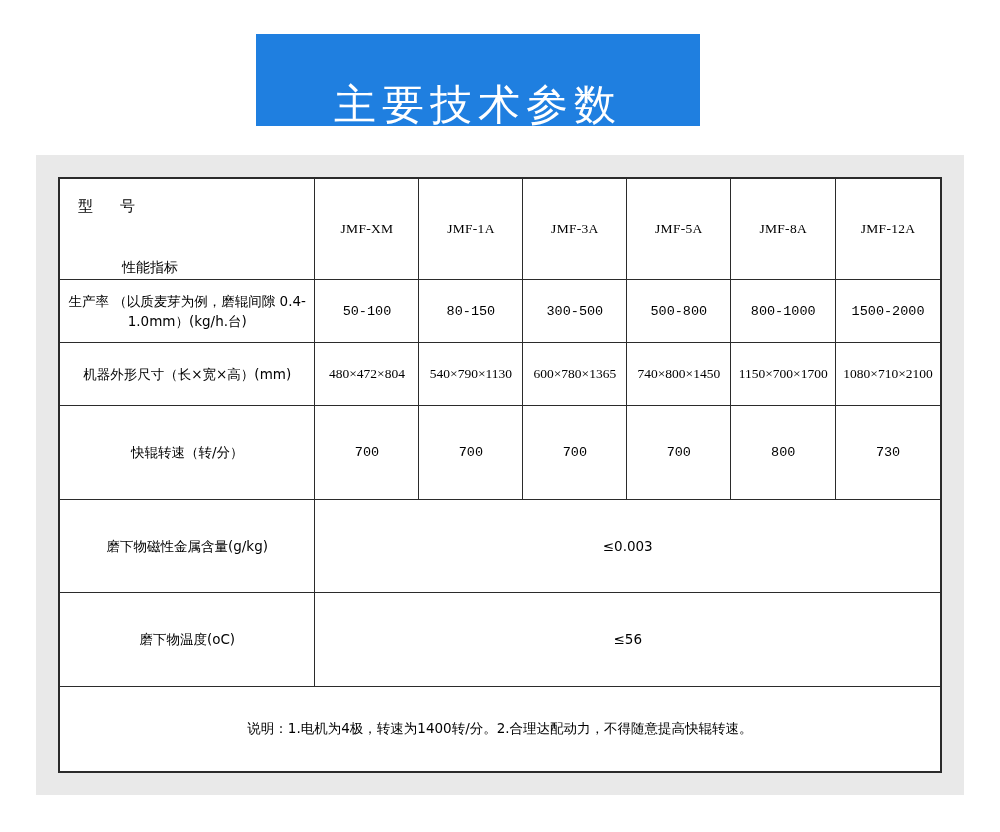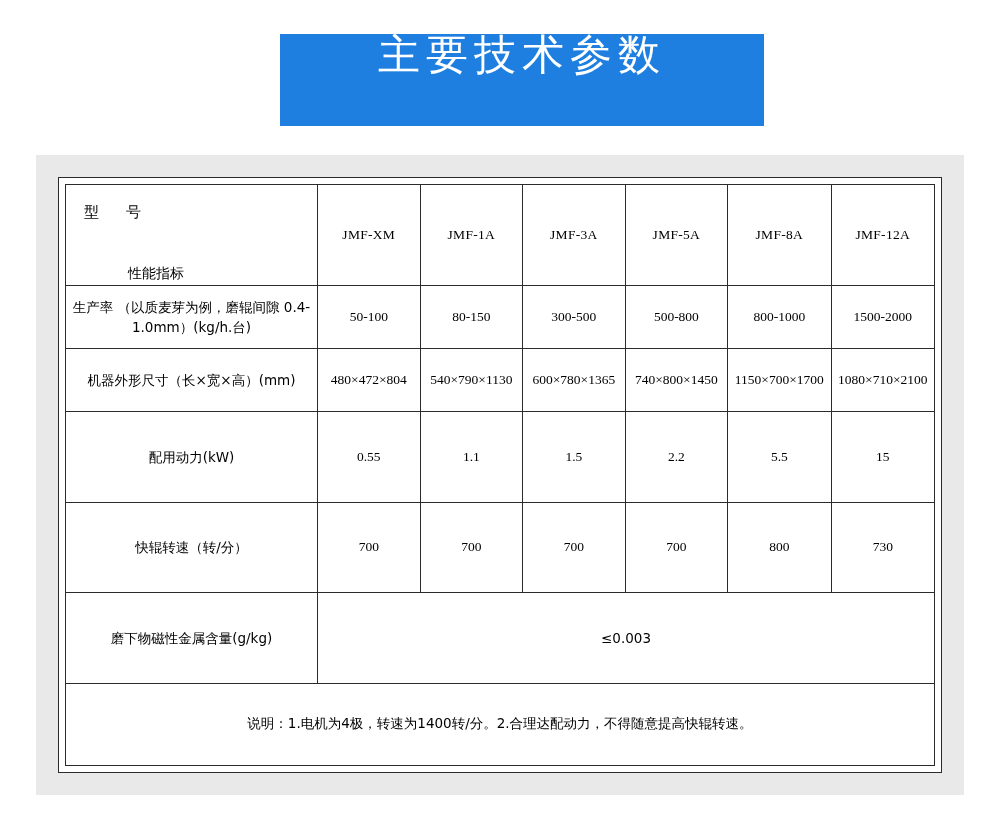--- a/index.html
+++ b/index.html
@@ -16,27 +16,27 @@
   }
   .page {
     position: relative;
     width: 1000px;
     height: 832px;
   }
 
   
   .banner {
     position: absolute;
-    left: 280px;
+    left: 256px;
     top: 34px;
-    width: 484px;
+    width: 444px;
     height: 92px;
     background: #1f7fe0;
     display: flex;
-    align-items: flex-start;
+    align-items: flex-end;
     justify-content: center;
   }
   .banner-title {
     color: #ffffff;
     font-family: "DejaVu Sans", sans-serif;
     font-size: 42px;
     letter-spacing: 6px;
     font-weight: 400;
     line-height: 1;
   }
@@ -51,21 +51,21 @@
     background: #e9e9e9;
     box-sizing: border-box;
     padding: 22px;
   }
   .frame-inner {
     width: 100%;
     height: 100%;
     background: #ffffff;
     box-sizing: border-box;
     border: 1px solid #2b2b2b;
-    padding: 6px;
+    padding: 0;
   }
 
   
   table.spec {
     width: 100%;
     height: 100%;
     border-collapse: collapse;
     table-layout: fixed;
     font-family: "DejaVu Sans", sans-serif;
   }
@@ -103,21 +103,21 @@
     left: 62px;
     bottom: 2px;
     font-size: 14px;
   }
   td.model {
     font-family: "Liberation Serif", serif;
     font-size: 15px;
     letter-spacing: 0.3px;
   }
   .num {
-    font-family: Liberation Serif, serif;
+    font-family: Liberation Mono, monospace;
     font-size: 14.5px;
   }
   .dim {
     font-family: "Liberation Serif", serif;
     font-size: 14px;
     line-height: 1.45;
     margin-top: 8px;
   }
   td.wide {
     font-family: "DejaVu Sans", sans-serif;
@@ -180,46 +180,41 @@
             <td class="label r-label">机器外形尺寸（长×宽×高）(mm)</td>
             <td class="dim">480×472×804</td>
             <td class="dim">540×790×1130</td>
             <td class="dim">600×780×1365</td>
             <td class="dim">740×800×1450</td>
             <td class="dim">1150×700×1700</td>
             <td class="dim">1080×710×2100</td>
           </tr>
 
 
-          <tr>
-            <td class="label">配用动力(kW)</td>
-            <td class="num">0.55</td>
-            <td class="num">1.1</td>
-            <td class="num">1.5</td>
-            <td class="num">2.2</td>
-            <td class="num">5.5</td>
-            <td class="num">15</td>
-          </tr>
 
           <tr>
             <td class="label">快辊转速（转/分）</td>
             <td class="num">700</td>
             <td class="num">700</td>
             <td class="num">700</td>
             <td class="num">700</td>
             <td class="num">800</td>
             <td class="num">730</td>
           </tr>
 
 
           <tr>
             <td class="label">磨下物磁性金属含量(g/kg)</td>
             <td class="wide" colspan="6">≤0.003</td>
           </tr>
 
+          <tr>
+            <td class="label">磨下物温度(oC)</td>
+            <td class="wide" colspan="6">≤56</td>
+          </tr>
 
           <tr>
             <td class="note" colspan="7">说明：1.电机为4极，转速为1400转/分。2.合理达配动力，不得随意提高快辊转速。</td>
           </tr>
         </tbody>
       </table>
     </div>
   </div>
 
 </div>

